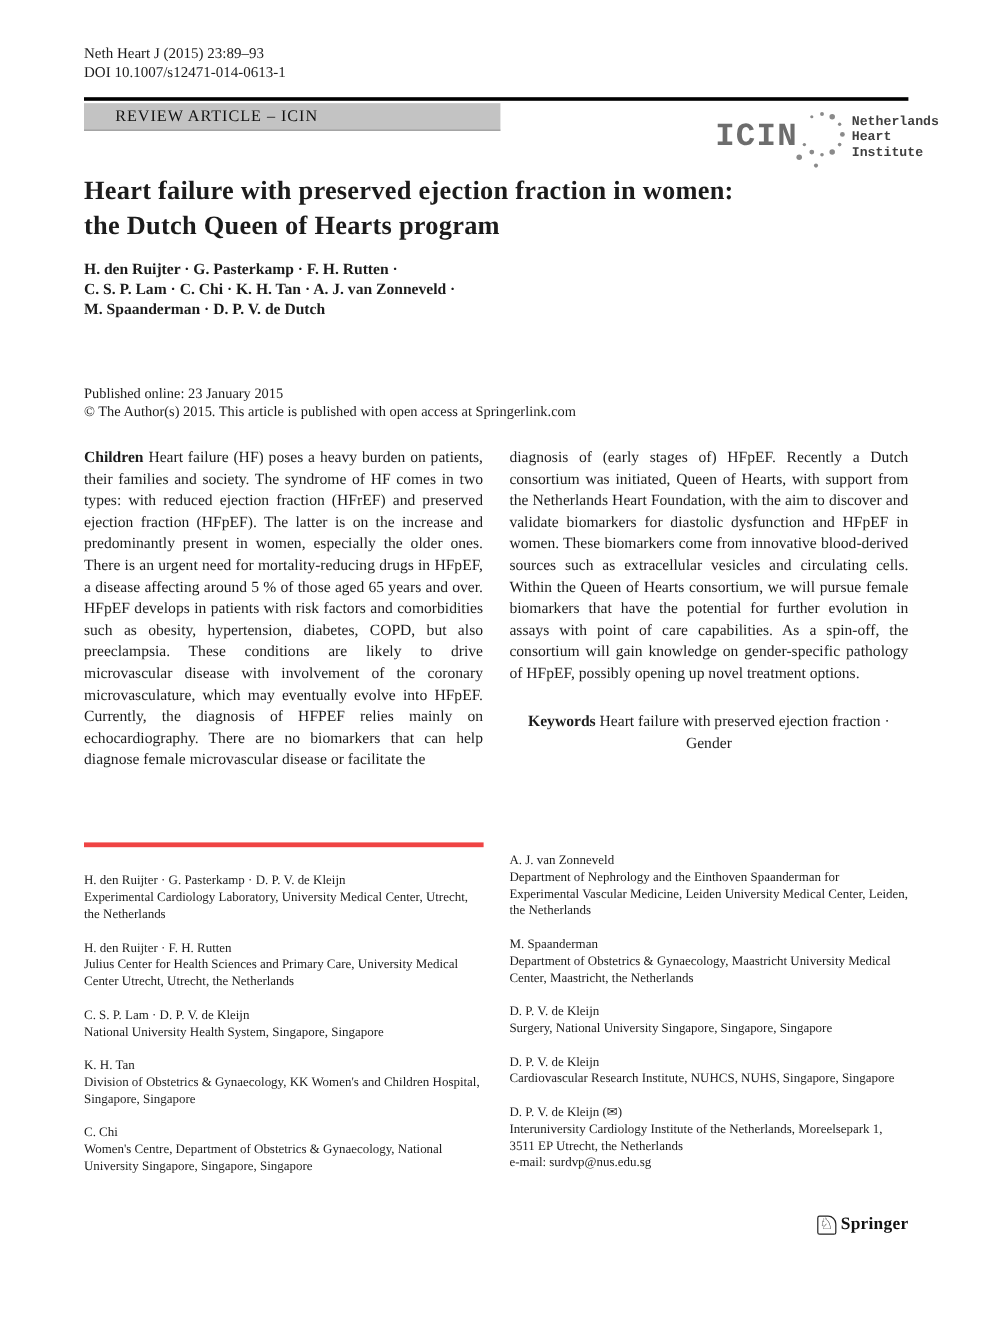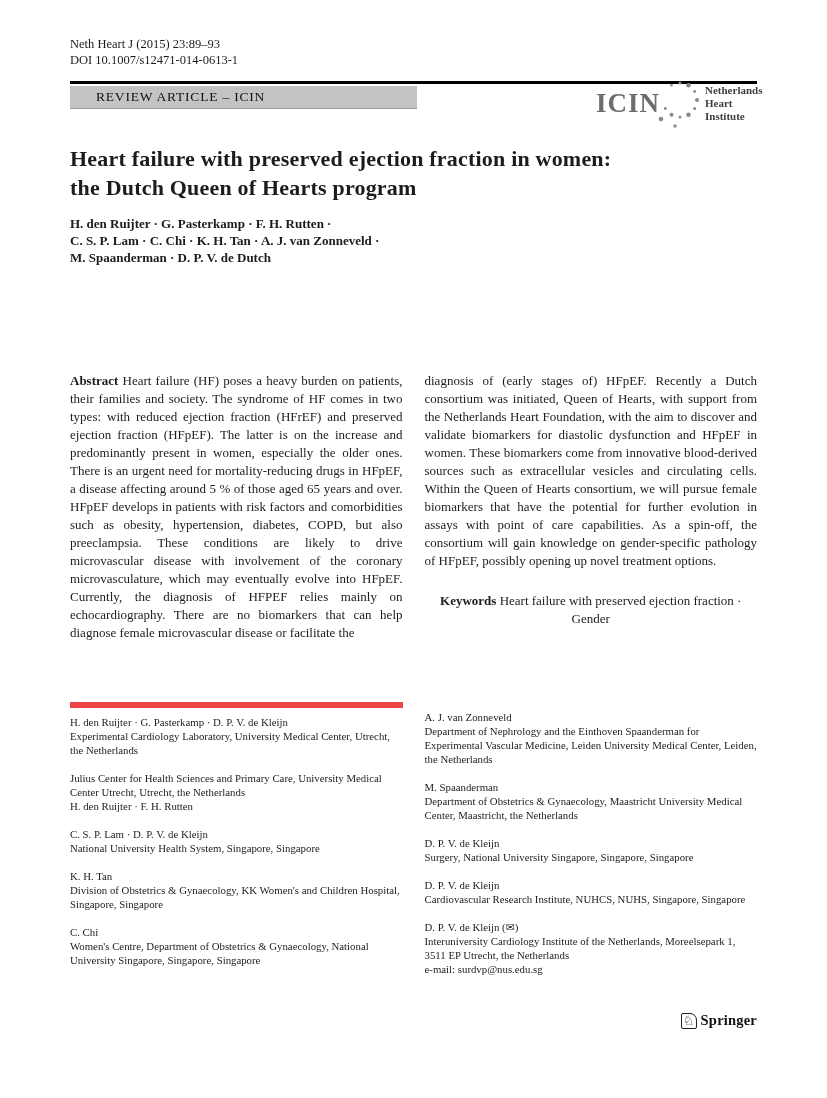--- a/index.html
+++ b/index.html
@@ -16,37 +16,37 @@
   .jref{position:absolute;top:36px;left:70px;font-size:12.5px;line-height:16px;}
   .top-rule{position:absolute;top:81px;left:70px;width:687px;height:3px;background:#000;}
   .banner{
     position:absolute;top:86px;left:70px;width:321px;height:22px;
     background:#c3c3c3;border-bottom:1px solid #9a9a9a;
     font-size:13.5px;letter-spacing:0.8px;line-height:22px;padding-left:26px;
     color:#111;
     font-family:Liberation Serif, serif;
   }
   
-  .icin{position:absolute;top:76px;left:596px;width:165px;display:flex;align-items:center;font-family:Liberation Serif, serif;}
+  .icin{position:absolute;top:88px;left:596px;width:165px;display:flex;align-items:center;font-family:Liberation Mono, monospace;}
   .icin-acronym{font-size:27px;font-weight:bold;color:#6d6d6d;letter-spacing:1px;line-height:27px;}
   .icin-dots{margin-left:-4px;margin-right:3px;flex:none;}
   .icin-institute{font-size:11px;font-weight:bold;color:#3f3f3f;line-height:13px;}
   
   .title{position:absolute;top:144px;left:70px;width:687px;font-size:22px;font-weight:bold;line-height:29px;letter-spacing:0.2px;}
   .authors{position:absolute;top:215px;left:70px;width:687px;font-size:13px;font-weight:bold;line-height:17px;}
   .pub{position:absolute;top:321px;left:70px;width:687px;font-size:12px;line-height:14.5px;}
   
   .abstract{position:absolute;top:372px;left:70px;width:687px;display:flex;gap:22px;}
   .abstract .col{flex:1;font-size:13px;line-height:18px;text-align:justify;hyphens:auto;}
   .lead{font-weight:bold;}
   .keywords{margin-top:22px;text-align:center;}
   
   .footnotes{position:absolute;top:702px;left:70px;width:687px;display:flex;gap:22px;font-size:10.8px;line-height:14px;}
   .footnotes .col{flex:1;}
-  .fn-left{border-top:6px solid #ef4444;padding-top:7px;}
+  .fn-left{border-top:4px solid #ef4444;padding-top:21px;}
   .fn-right{padding-top:8px;}
   .fn-block{margin-bottom:14px;}
   
   .springer{position:absolute;top:1012px;right:70px;display:flex;align-items:center;gap:4px;font-size:14.5px;font-weight:bold;letter-spacing:0.2px;color:#111;}
   .knight{font-family:"DejaVu Sans", sans-serif;font-size:13px;font-weight:normal;line-height:14px;border:1px solid #222;border-radius:2px 7px 2px 2px;padding:0 1px;}
 </style>
 </head>
 <body>
 
 <div class="page">
@@ -88,44 +88,48 @@
     <div>Heart failure with preserved ejection fraction in women:</div>
     <div>the Dutch Queen of Hearts program</div>
   </h1>
 
   <div class="authors">
     <div>H. den Ruijter · G. Pasterkamp · F. H. Rutten ·</div>
     <div>C. S. P. Lam · C. Chi · K. H. Tan · A. J. van Zonneveld ·</div>
     <div>M. Spaanderman · D. P. V. de Dutch</div>
   </div>
 
+  <div class="pub">
+    <div>Published online: 23 January 2015</div>
+    <div>© The Author(s) 2015. This article is published with open access at Springerlink.com</div>
+  </div>
 
   <div class="abstract">
     <div class="col">
-      <span class="lead">Abstract</span>
+      <span class="lead">Children</span>
       <span>Heart failure (HF) poses a heavy burden on patients, their families and society. The syndrome of HF comes in two types: with reduced ejection fraction (HFrEF) and preserved ejection fraction (HFpEF). The latter is on the increase and predominantly present in women, especially the older ones. There is an urgent need for mortality-reducing drugs in HFpEF, a disease affecting around 5 % of those aged 65 years and over. HFpEF develops in patients with risk factors and comorbidities such as obesity, hypertension, diabetes, COPD, but also preeclampsia. These conditions are likely to drive microvascular disease with involvement of the coronary microvasculature, which may eventually evolve into HFpEF. Currently, the diagnosis of HFPEF relies mainly on echocardiography. There are no biomarkers that can help diagnose female microvascular disease or facilitate the</span>
     </div>
     <div class="col">
       <div>diagnosis of (early stages of) HFpEF. Recently a Dutch consortium was initiated, Queen of Hearts, with support from the Netherlands Heart Foundation, with the aim to discover and validate biomarkers for diastolic dysfunction and HFpEF in women. These biomarkers come from innovative blood-derived sources such as extracellular vesicles and circulating cells. Within the Queen of Hearts consortium, we will pursue female biomarkers that have the potential for further evolution in assays with point of care capabilities. As a spin-off, the consortium will gain knowledge on gender-specific pathology of HFpEF, possibly opening up novel treatment options.</div>
       <div class="keywords">
         <span class="lead">Keywords</span>
         <span>Heart failure with preserved ejection fraction · Gender</span>
       </div>
     </div>
   </div>
 
   <div class="footnotes">
     <div class="col fn-left">
       <div class="fn-block">
         <div>H. den Ruijter · G. Pasterkamp · D. P. V. de Kleijn</div>
         <div>Experimental Cardiology Laboratory, University Medical Center, Utrecht, the Netherlands</div>
       </div>
       <div class="fn-block">
+        <div>H. den Ruijter · F. H. Rutten</div>
         <div>Julius Center for Health Sciences and Primary Care, University Medical Center Utrecht, Utrecht, the Netherlands</div>
-        <div>H. den Ruijter · F. H. Rutten</div>
       </div>
       <div class="fn-block">
         <div>C. S. P. Lam · D. P. V. de Kleijn</div>
         <div>National University Health System, Singapore, Singapore</div>
       </div>
       <div class="fn-block">
         <div>K. H. Tan</div>
         <div>Division of Obstetrics &amp; Gynaecology, KK Women's and Children Hospital, Singapore, Singapore</div>
       </div>
       <div class="fn-block">

